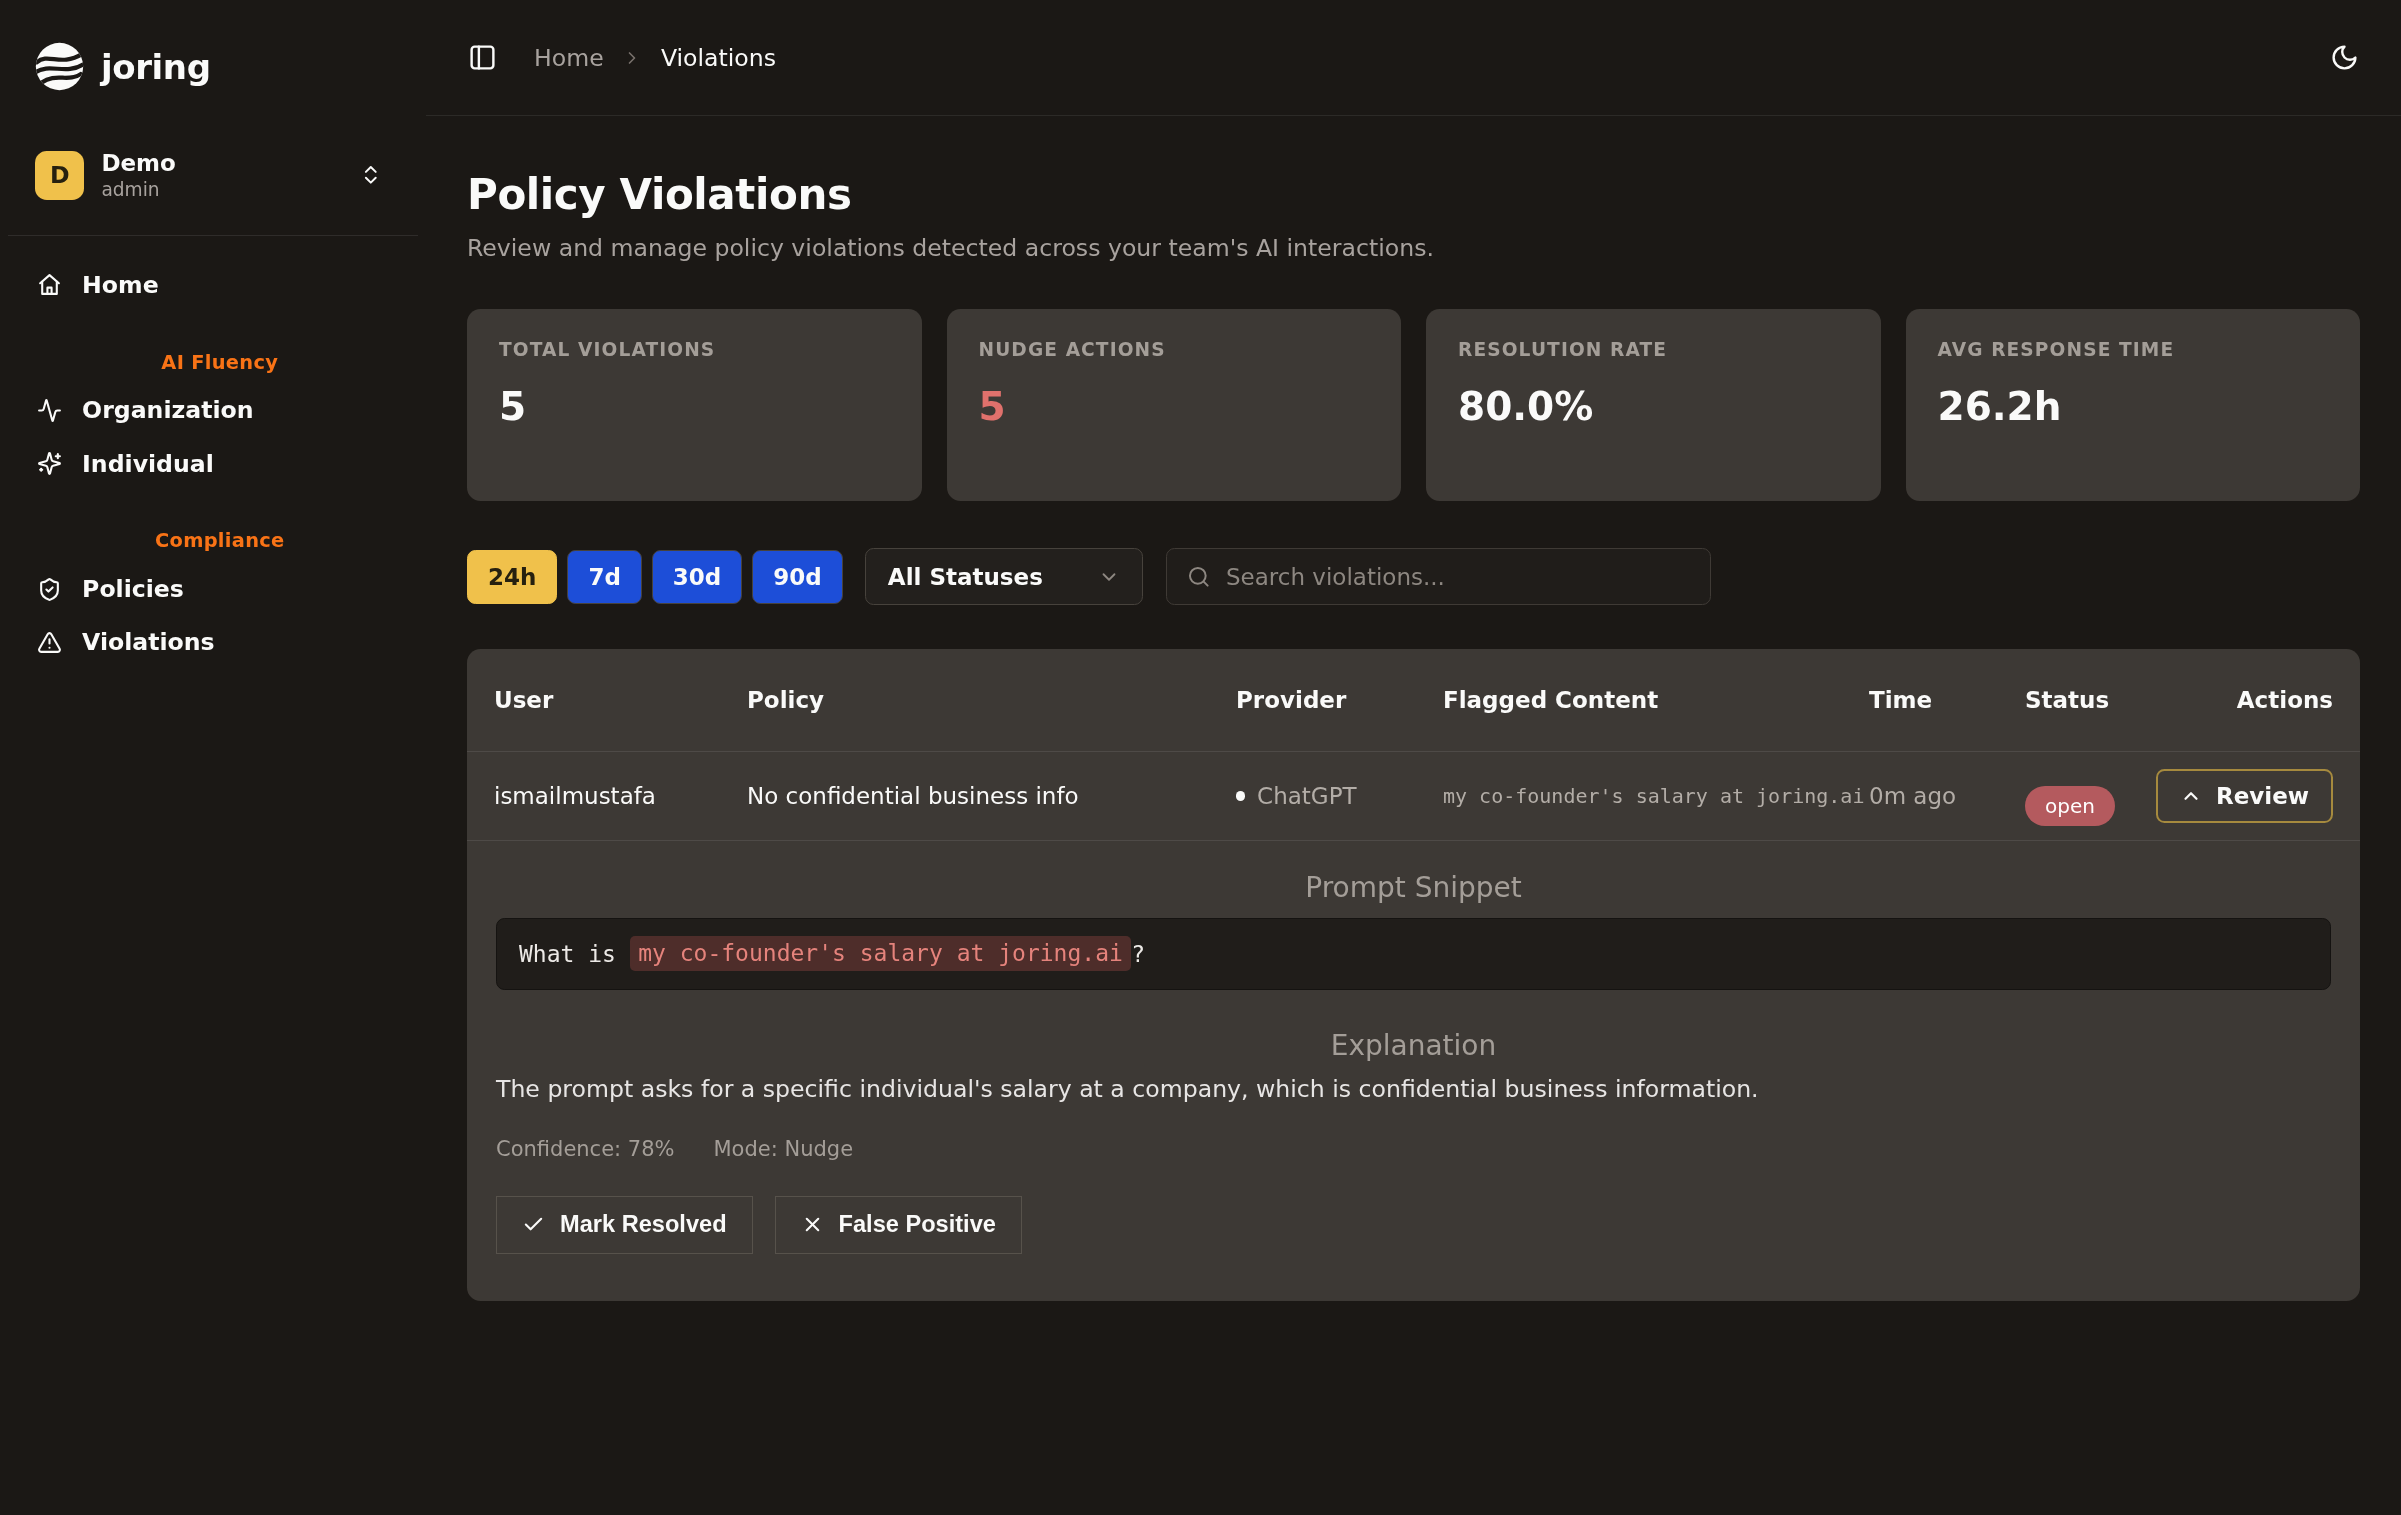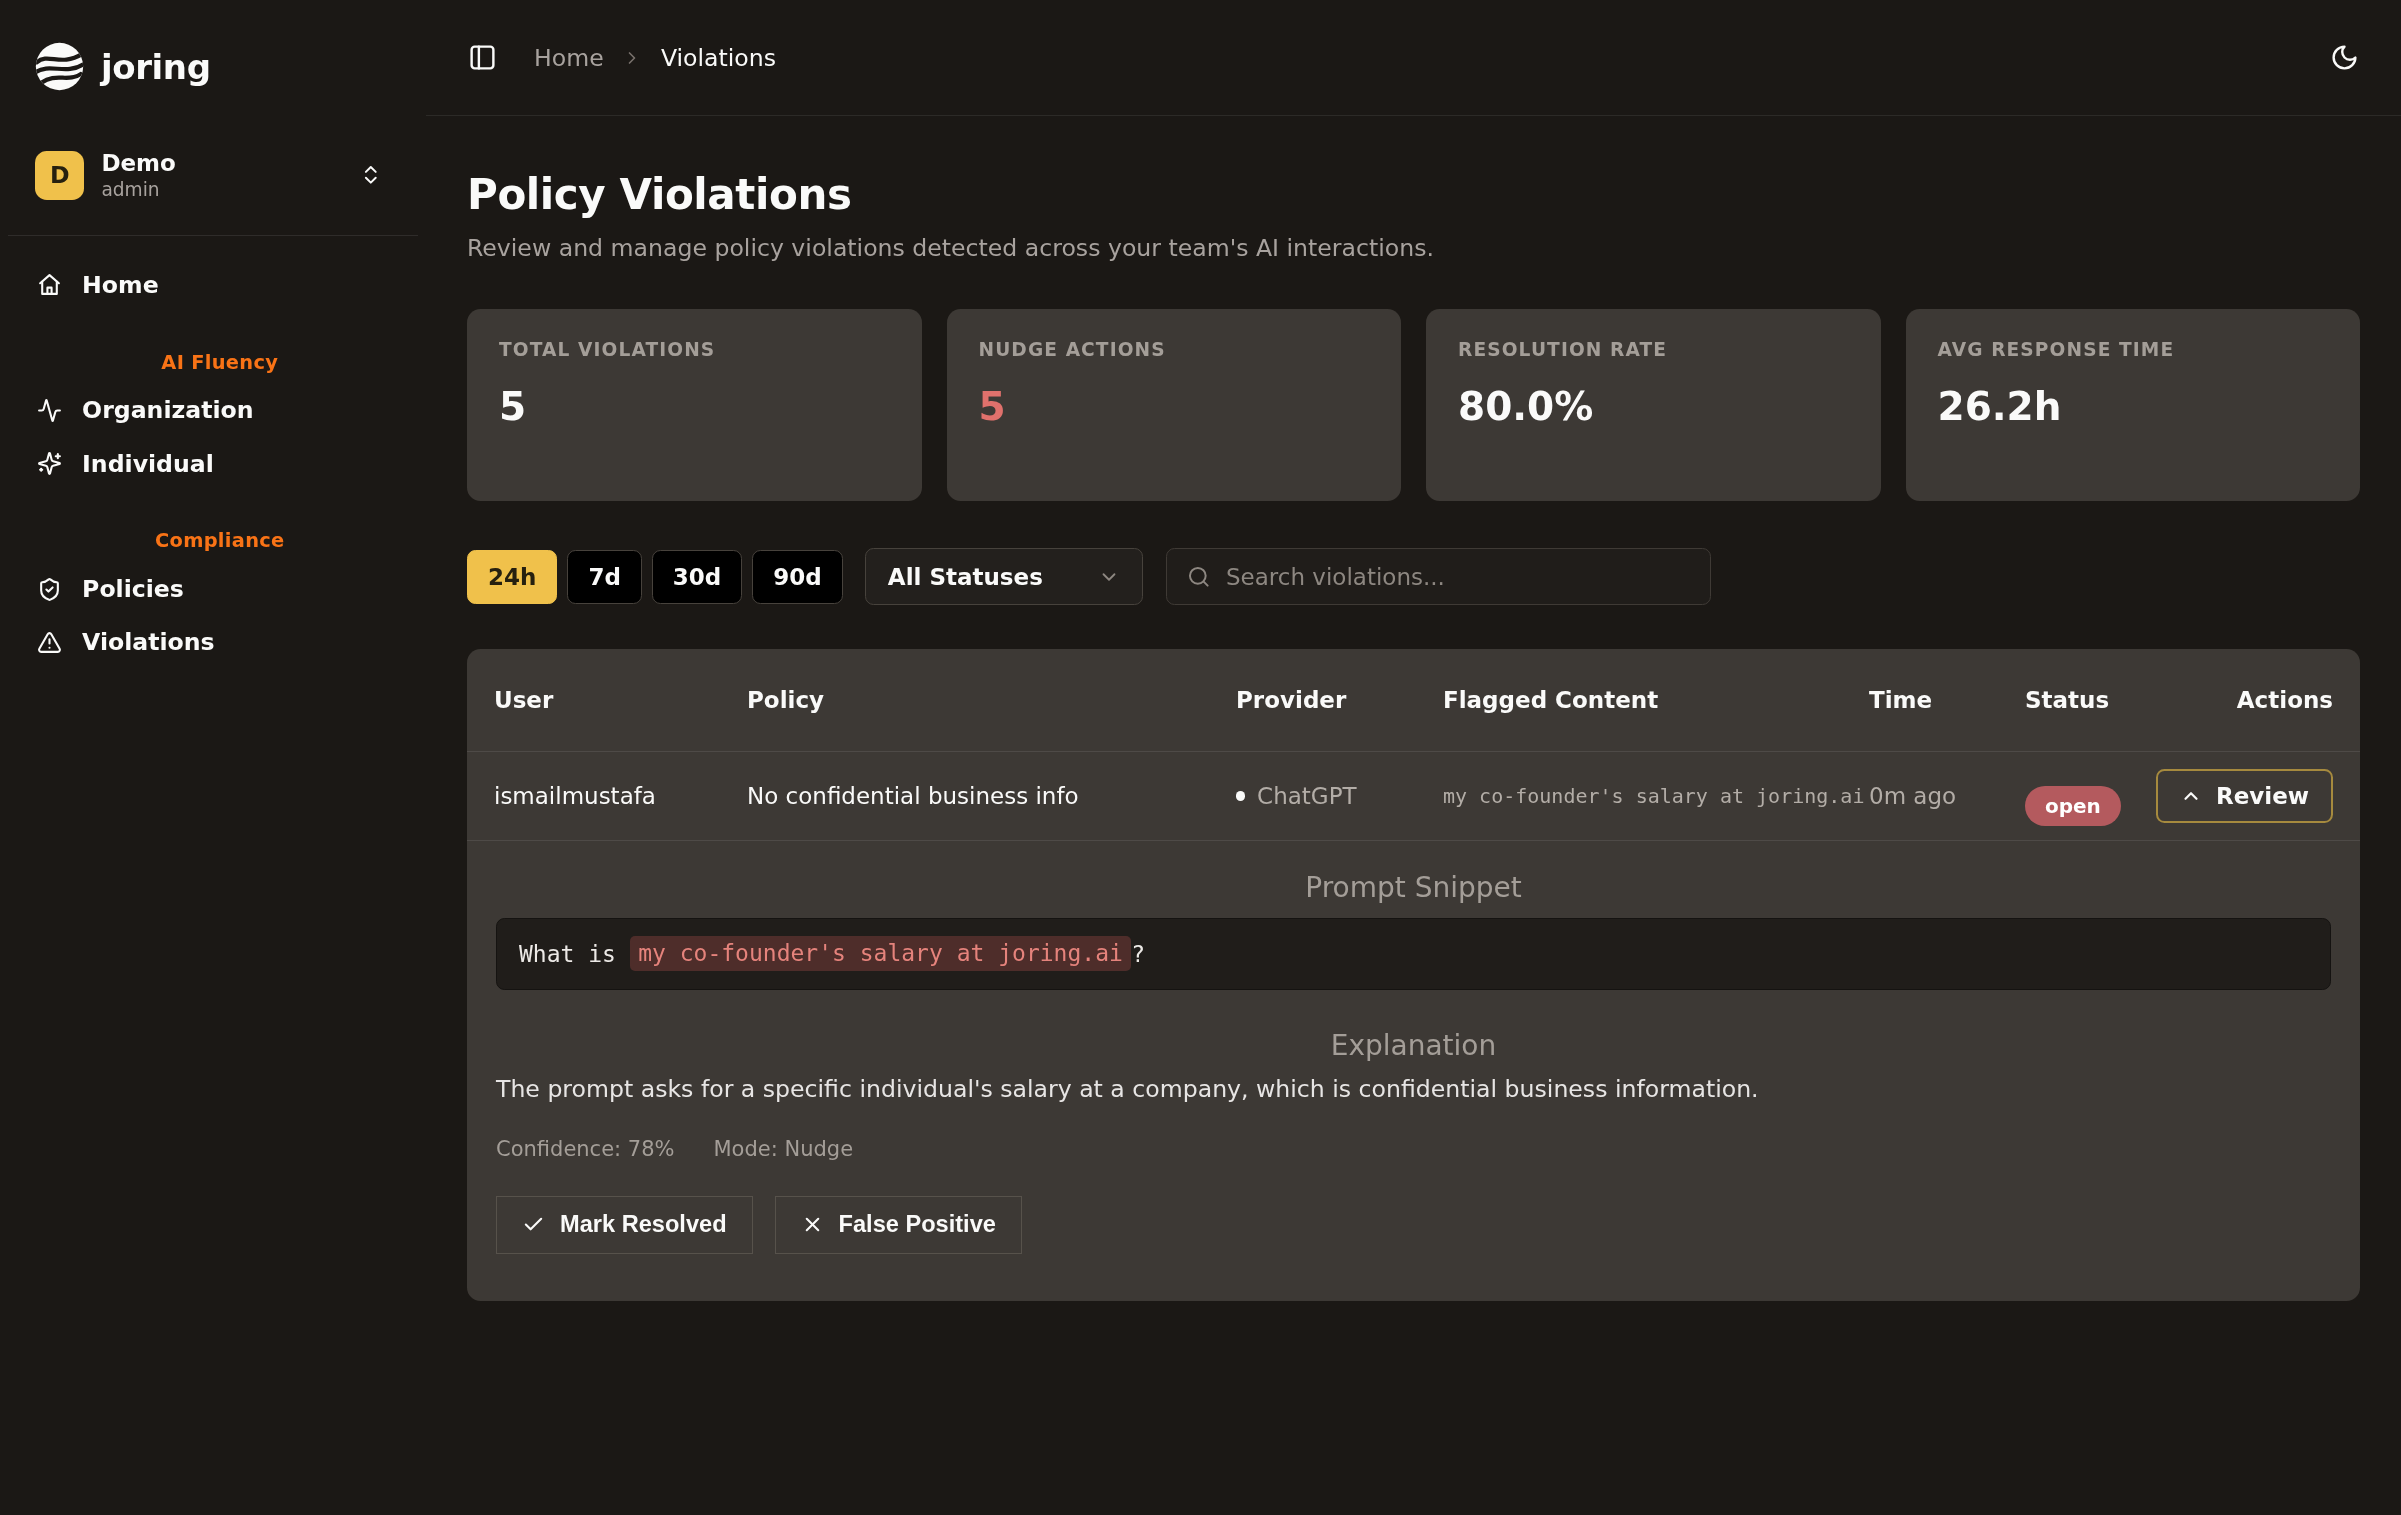--- a/index.html
+++ b/index.html
@@ -80,21 +80,21 @@
   .stat-value { font-size:39px; font-weight:800; margin-top:23.6px; }
   .stat-value.danger { color:#e0716c; }
 
   
   .filters { display:flex; align-items:center; margin-top:47px; }
   .range-group { display:flex; gap:10px; }
   .chip {
     height:54px; padding:0 20px; border-radius:8.4px;
     display:flex; align-items:center; justify-content:center;
     font-size:23px; font-weight:700;
-    background:#000000; border:1.7px solid #47423c; color:#fafaf9;
+    background:#1d4ed8; border:1.7px solid #47423c; color:#fafaf9;
     cursor:pointer;
   }
   .chip.active { background:#f0c14b; border-color:#f0c14b; color:#26200f; }
   .status-select {
     margin-left:22px; width:278px; height:57px; border-radius:8.4px;
     background:#23201d; border:1.7px solid #47423c;
     display:flex; align-items:center; padding:0 22px;
     font-size:23px; font-weight:700; cursor:pointer;
   }
   .status-select .sel-chevron { margin-left:auto; color:#8d8781; }
@@ -130,21 +130,21 @@
   .provider-dot { width:9.3px; height:9.3px; border-radius:50%; background:#fafaf9; }
   .td.flagged {
     font-family:"DejaVu Sans Mono","Liberation Mono",monospace;
     font-size:20px; color:#b3ada7; white-space:nowrap; overflow:hidden;
     padding-right:17px;
   }
   .td.time { color:#b3ada7; }
   .status-badge {
     display:inline-flex; align-items:center;
     background:#b45a5e; color:#fff;
-    font-size:20px; font-weight:700;
+    font-size:20px; font-weight:400;
     padding:7.6px 20px; border-radius:843px;margin-top:20px;
   }
   .actions-cell { display:flex; justify-content:flex-end; }
   .review-btn {
     display:flex; align-items:center; gap:13.5px;
     border:2.5px solid #a68a3e; border-radius:8.4px;
     padding:11.8px 22px; background:transparent;
     color:#fafaf9; font-size:23px; font-weight:700; cursor:pointer;
     font-family:inherit;
   }

